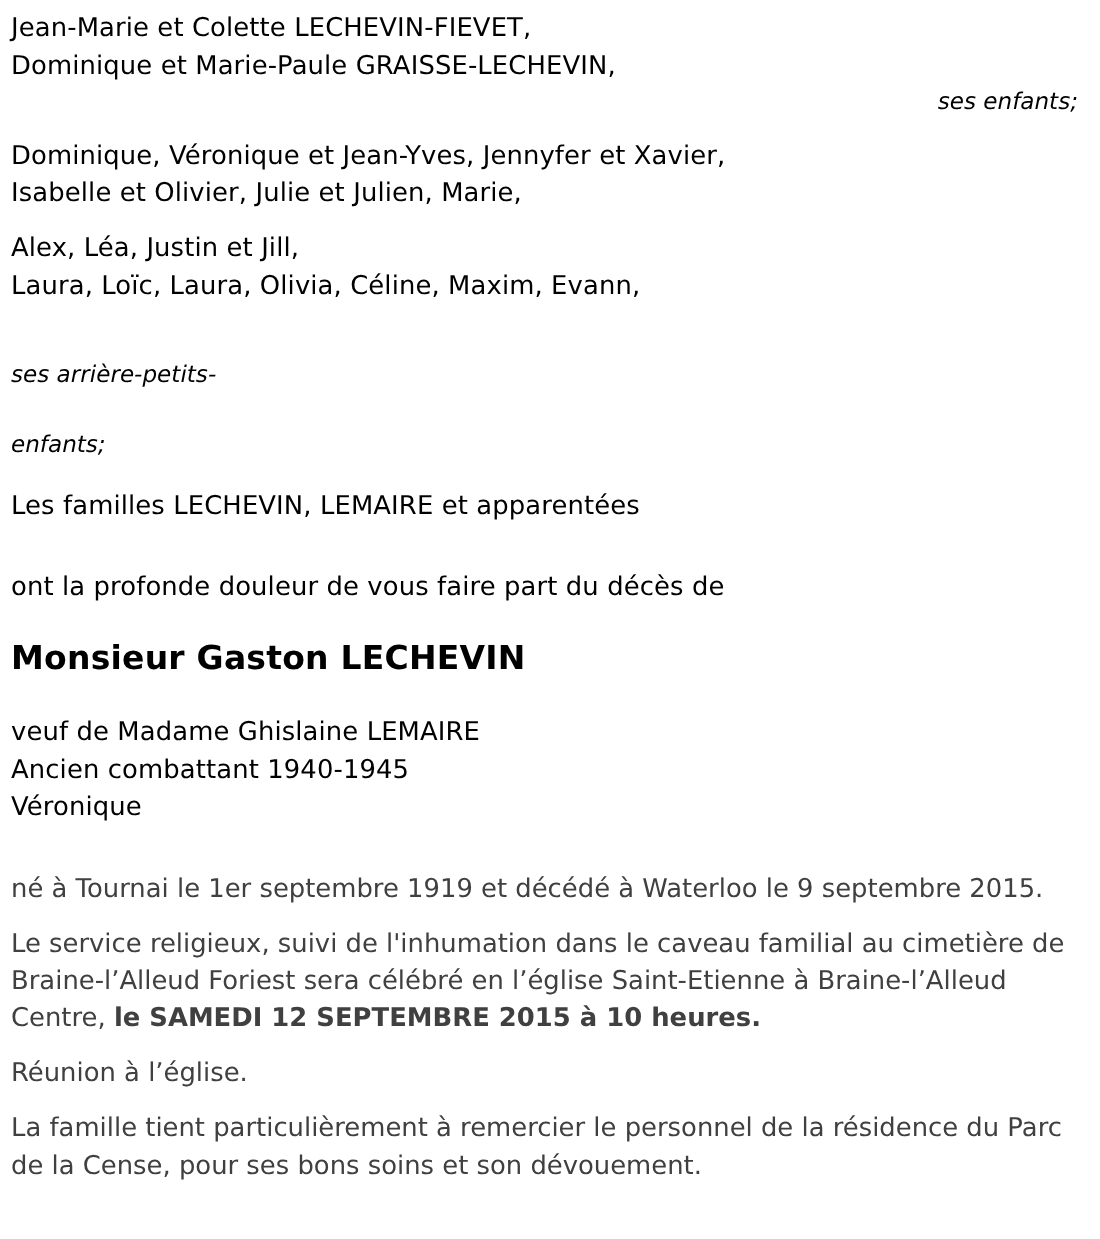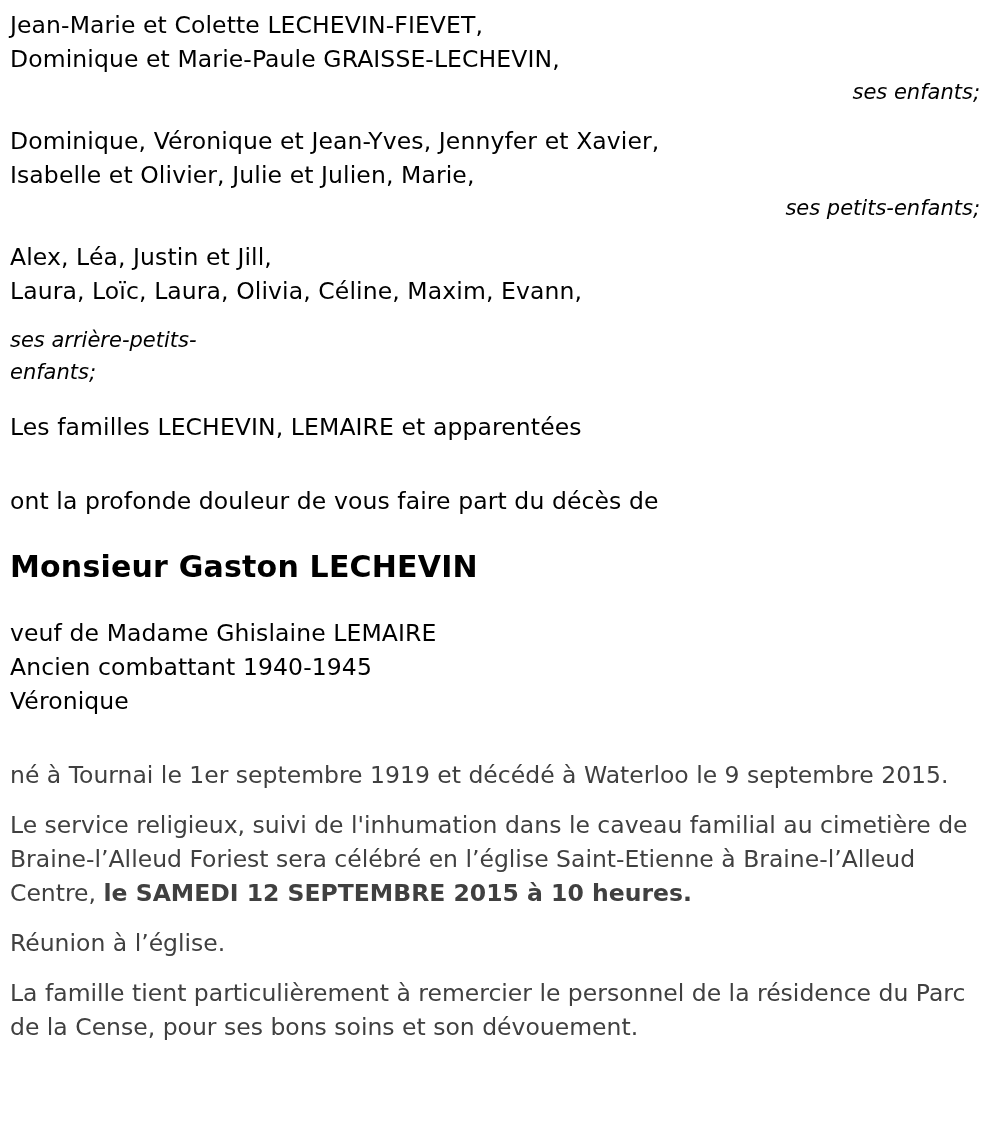--- a/index.html
+++ b/index.html
@@ -35,20 +35,21 @@
   }
   .rel-row {
     text-align: right;
     padding-right: 10px;
   }
   .rel {
     font-size: 21px;
     line-height: 32px;
     font-style: italic;
     color: #000000;
+    margin-top: 32px;
   }
   .gap-sm { height: 16px; }
   .gap-md { height: 22px; }
   .gap-lg { height: 30px; }
   .gap-xl { height: 40px; }
 
   .deceased-name {
     font-size: 30px;
     line-height: 38px;
     font-weight: bold;
@@ -80,23 +81,20 @@
     <div class="rel-row">
       <span class="rel">ses enfants;</span>
     </div>
   </div>
 
   <div class="gap-sm"></div>
 
   <div class="block">
     <div class="line">Dominique, Véronique et Jean-Yves, Jennyfer et Xavier,</div>
     <div class="line">Isabelle et Olivier, Julie et Julien, Marie,</div>
-    <div class="rel-row">
-      <span class="rel">ses petits-enfants;</span>
-    </div>
   </div>
 
   <div class="gap-sm"></div>
 
   <div class="block">
     <div class="line">Alex, Léa, Justin et Jill,</div>
     <div class="line">Laura, Loïc, Laura, Olivia, Céline, Maxim, Evann,</div>
     <div class="gap-sm"></div>
     <div class="rel-two-line">
       <div class="rel">ses arrière-petits-</div>

